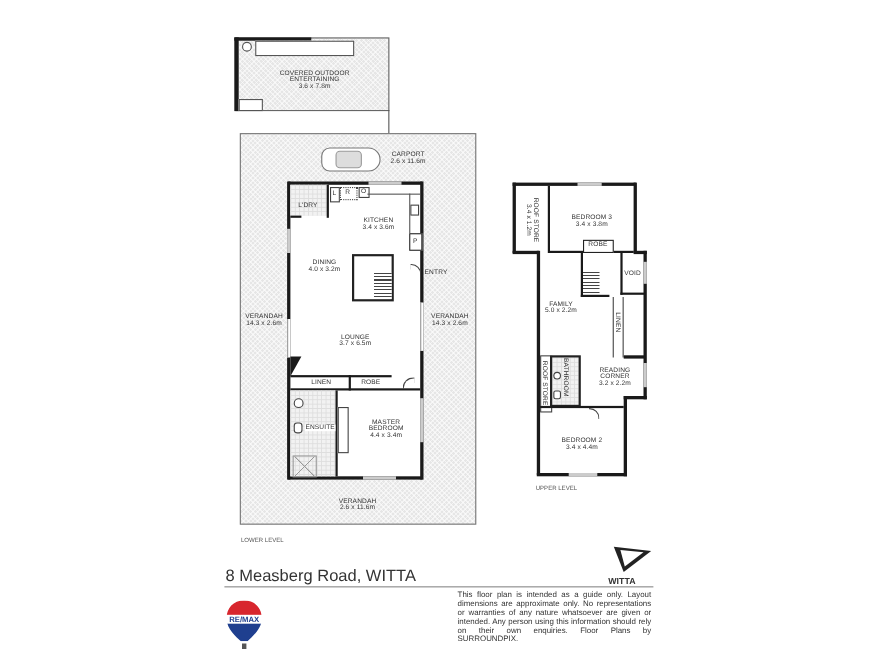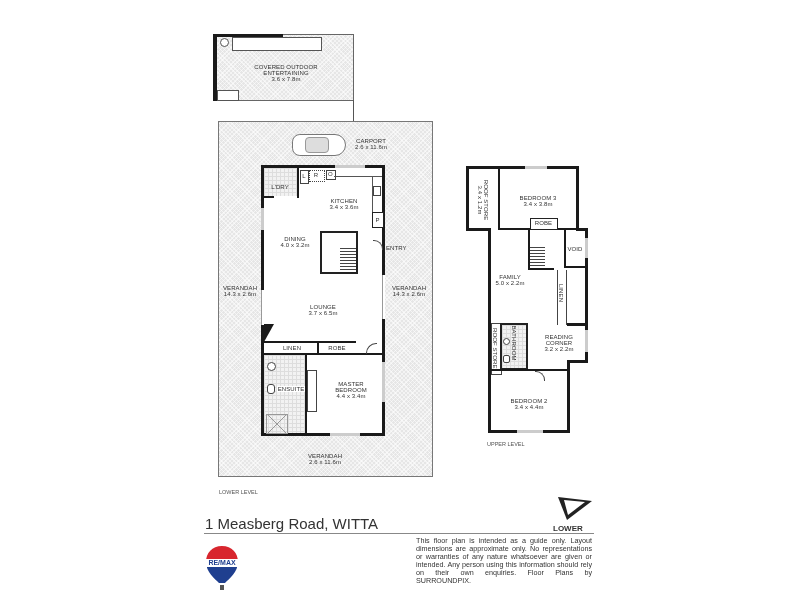--- a/index.html
+++ b/index.html
@@ -205,23 +205,23 @@
 
   <div class="level" style="left:487px;top:441px;">UPPER LEVEL</div>
 </div>
 
 <div class="abs" style="left:557px;top:495px;">
   <svg width="36" height="26" viewBox="0 0 36 26">
       <polygon points="1,2 35,6 10,25" fill="#222"></polygon>
       <polygon points="7,5 28,7 11,20" fill="#fff"></polygon>
     </svg>
 </div>
-<div class="north">LOWER</div>
-
-<div class="title">1 Measberg Road, WITTA</div>
+<div class="north">WITTA</div>
+
+<div class="title">8 Measberg Road, WITTA</div>
 <div class="rule" style="left:204px;top:533px;width:390px;"></div>
 
 <div class="abs" style="left:204px;top:545px;">
   <svg width="36" height="48" viewBox="0 0 36 48">
     <defs>
         <clipPath id="bc">
           <path d="M18 1 C8 1 2 8 2 17 C2 27 11 34 15 38 L21 38 C25 34 34 27 34 17 C34 8 28 1 18 1 Z"></path>
         </clipPath>
       </defs>
     <g clip-path="url(#bc)">

